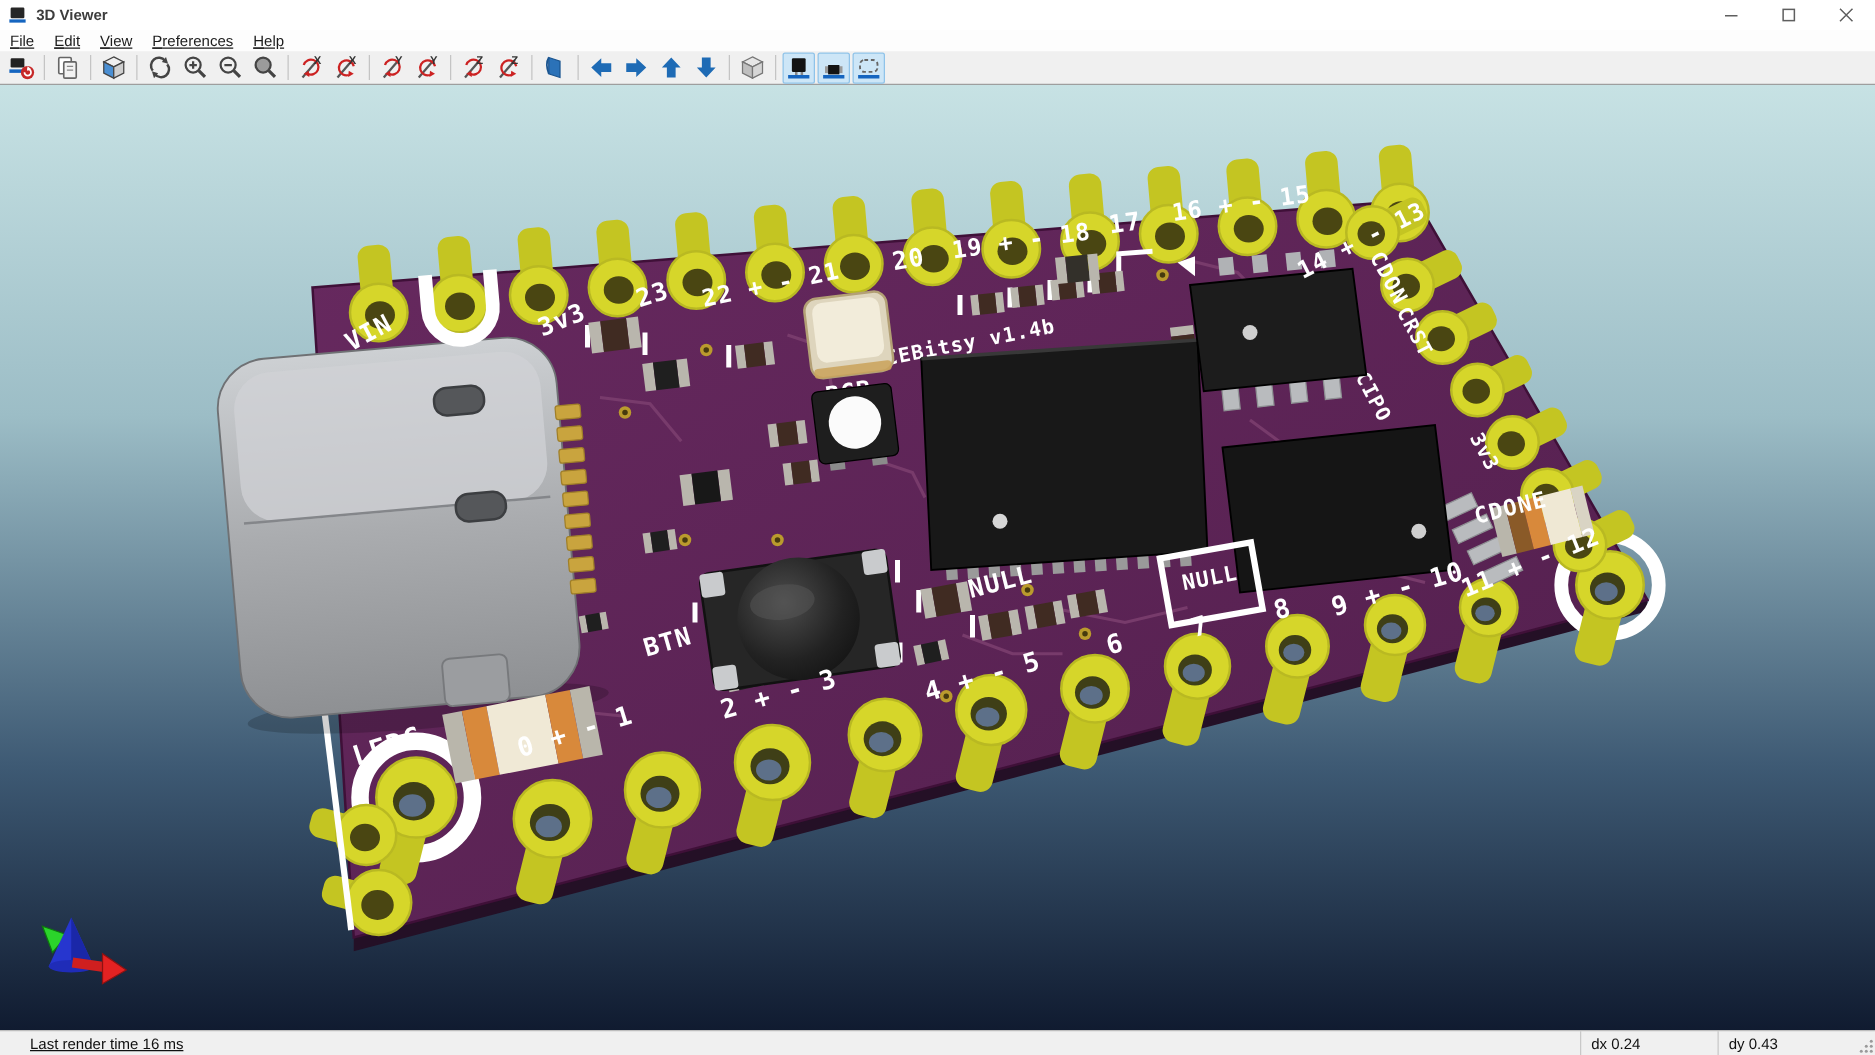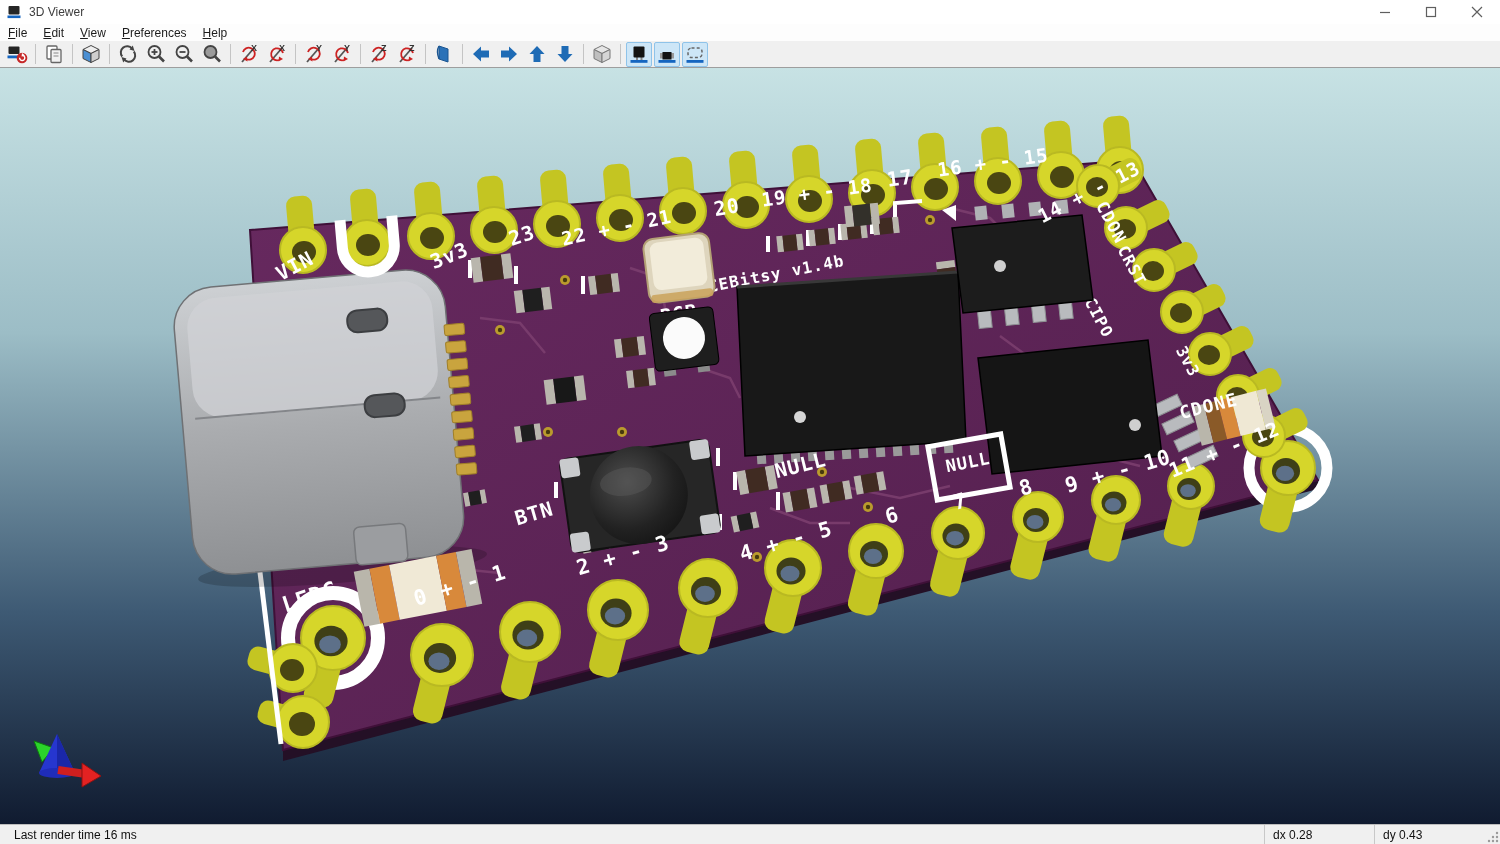--- a/index.html
+++ b/index.html
@@ -1,36 +1,36 @@
 <!DOCTYPE html>
 <html><head>
 <meta charset="utf-8">
 <style>
   * { box-sizing: border-box; margin: 0; padding: 0; }
   html,body { width:1500px; height:844px; overflow:hidden;
     font-family:"Liberation Sans", sans-serif; background:#fff; }
   .titlebar { height:24px; background:#ffffff; display:flex; align-items:center; }
   .title-icon { width:16px; height:16px; margin-left:6px; }
-  .title-text { font-size:12px; color:#3d3d3d; margin-left:7px; flex:1; }
+  .title-text { font-size:12px; color:#3d3d3d; margin-left:7px; flex:1;font-weight:bold; }
   .winbtn { width:46px; height:24px; display:flex; align-items:center; justify-content:center; color:#5f5f5f; }
   .winbtn svg { display:block; }
-  .menubar { height:17px; background:#fdfdfd; display:flex; align-items:center; font-size:12px; color:#1c1c1c; }
+  .menubar { height:17px; background:#fdfdfd; display:flex; align-items:center; font-size:12px; color:#1c1c1c;text-decoration:underline; }
   .menu-item { padding:1px 8px; }
   .menu-item u { text-decoration:underline; }
   .toolbar { height:27px; background:#f0f0f0; display:flex; align-items:center;
     border-bottom:1px solid #9e9e9e; padding-left:3px; }
   .tb { width:26px; height:25px; display:flex; align-items:center; justify-content:center;
     border:1px solid transparent; border-radius:2px; margin:0 1px; }
   .tb.active { background:#cde6f7; border-color:#8fc3e9; }
   .sep { width:1px; height:20px; background:#c4c4c4; margin:0 4px; }
   .viewport { height:756px; position:relative; }
   .viewport svg { display:block; }
   .statusbar { height:20px; background:#f0f0f0; border-top:1px solid #bdbdbd;
     display:flex; align-items:center; font-size:12px; color:#101010; }
-  .status-left { flex:1; padding-left:14px; }
+  .status-left { flex:1; padding-left:24px;text-decoration:underline; }
   .status-cell { border-left:1px solid #c8c8c8; width:110px; height:100%;
     display:flex; align-items:center; padding-left:8px; }
   .status-grip { width:16px; height:100%; display:flex; align-items:flex-end; justify-content:flex-end; }
   .silk { fill:#ffffff; font-family:"DejaVu Sans Mono", monospace; font-weight:bold; letter-spacing:1px; }
 </style>
 </head>
 <body>
 
 <div class="titlebar">
   <svg class="title-icon" viewBox="0 0 16 16">
@@ -735,21 +735,21 @@
     <g>
       <line x1="58" y1="702" x2="86" y2="706" stroke="#cf1f1f" stroke-width="8"></line>
       <polygon points="101,708 82,695 82,719" fill="#e32222" stroke="#8f1111" stroke-width="1"></polygon>
     </g>
   </g>
 </svg>
 </div>
 
 <div class="statusbar">
   <span class="status-left">Last render time 16 ms</span>
-  <span class="status-cell">dx 0.28</span>
+  <span class="status-cell">dx 0.24</span>
   <span class="status-cell">dy 0.43</span>
   <span class="status-grip">
     <svg width="14" height="14">
       <circle cx="11" cy="11" r="1.2" fill="#9a9a9a"></circle>
         <circle cx="11" cy="7" r="1.2" fill="#9a9a9a"></circle>
       <circle cx="7" cy="11" r="1.2" fill="#9a9a9a"></circle>
         <circle cx="11" cy="3" r="1.2" fill="#9a9a9a"></circle>
       <circle cx="7" cy="7" r="1.2" fill="#9a9a9a"></circle>
         <circle cx="3" cy="11" r="1.2" fill="#9a9a9a"></circle>
     </svg>

